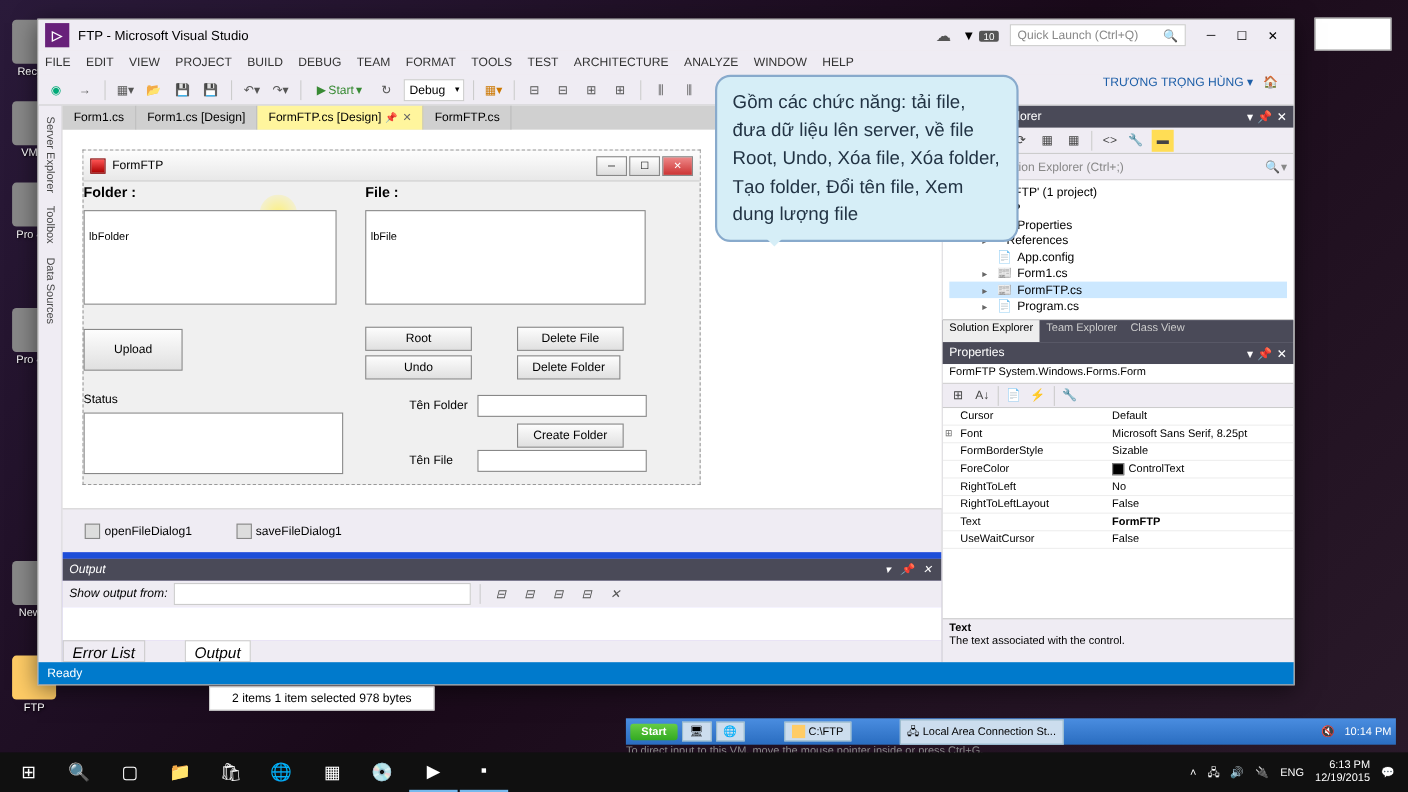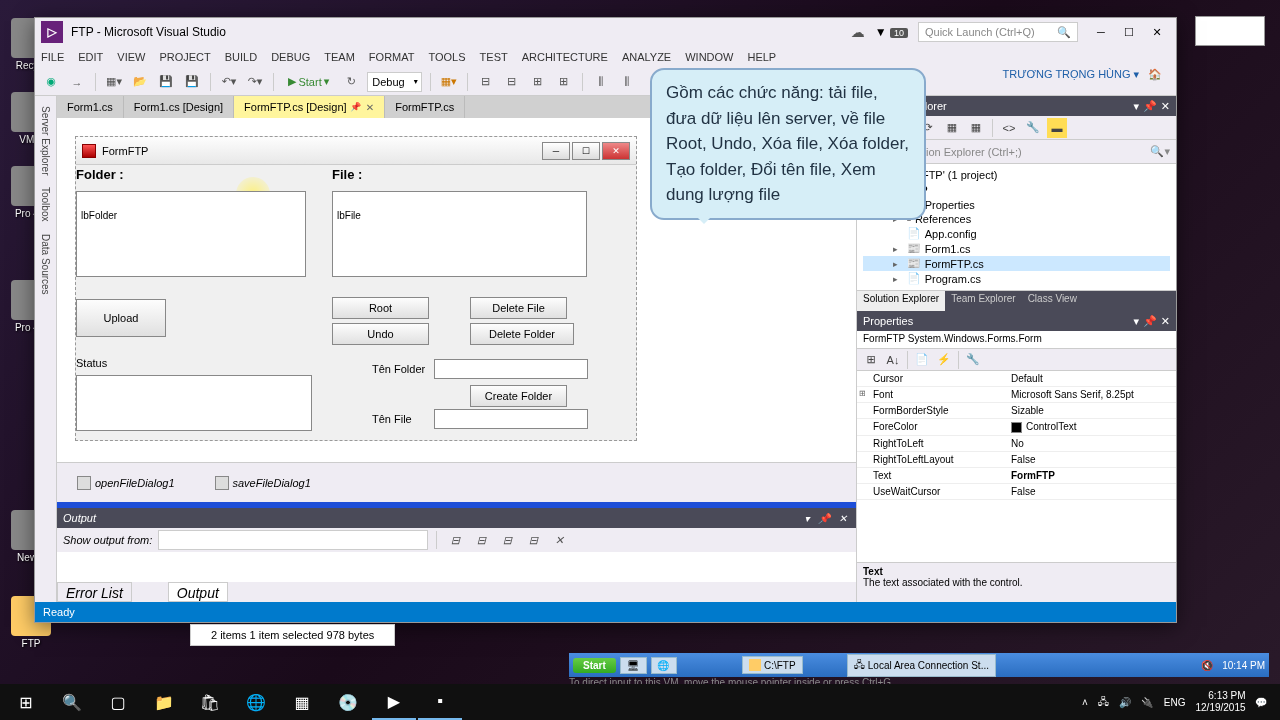--- a/index.html
+++ b/index.html
@@ -52,21 +52,21 @@
 .form-body { padding: 8px 18px; position: relative; height: calc(100% - 28px); }
 .fb-label { font-size: 13px; font-weight: bold; position: absolute; }
 .fb-listbox { position: absolute; border: 1px solid #888; background: #fff; font-size: 10px; padding: 18px 4px; }
 .fb-btn { position: absolute; border: 1px solid #888; background: linear-gradient(#fdfdfd,#e0e0e0); font-size: 11px; display: flex; align-items: center; justify-content: center; cursor: pointer; }
 .fb-sm { font-size: 11px; position: absolute; }
 .fb-input { position: absolute; border: 1px solid #888; background: #fff; height: 20px; }
 .highlight { position: absolute; width: 34px; height: 34px; border-radius: 50%; background: radial-gradient(rgba(255,240,100,0.8), rgba(255,240,100,0)); left: 160px; top: 12px; pointer-events: none; }
 .cursor { position: absolute; left: 176px; top: 28px; font-size: 16px; pointer-events: none; }
 
 .component-tray { height: 40px; border-top: 1px solid #ccc; background: #efecf3; display: flex; align-items: center; padding: 0 20px; gap: 40px; font-size: 11px; }
-.comp-item { display: flex; align-items: center; gap: 4px; font-style: italic; }
+.comp-item { display: flex; align-items: center; gap: 4px; }
 .comp-ico { width: 14px; height: 14px; border: 1px solid #888; background: #ddd; }
 
 .output-panel { border-top: 6px solid #1d4ed8; background: #c4b5fd; font-style: italic; }
 .op-header { height: 20px; background: #4a4a58; color: #fff; font-size: 11px; display: flex; align-items: center; padding: 0 6px; }
 .op-header .sp { margin-left: auto; display: flex; gap: 4px; }
 .op-header .hb { width: 14px; cursor: pointer; text-align: center; font-size: 10px; }
 .op-toolbar { height: 24px; display: flex; align-items: center; padding: 0 6px; gap: 6px; font-size: 11px; background: #efecf3; }
 .op-drop { width: 270px; height: 20px; border: 1px solid #ccc; background: #fff; }
 .op-body { height: 30px; background: #fff; }
 .op-tabs { height: 20px; background: #efecf3; display: flex; font-size: 14px; gap: 36px; }
@@ -236,21 +236,21 @@
             <div class="highlight"></div>
             <div class="cursor">↖</div>
             <div class="fb-label" style="left:0;top:2px">Folder :</div>
             <div class="fb-label" style="left:256px;top:2px">File :</div>
             <div class="fb-listbox" style="left:0;top:26px;width:230px;height:86px"><span>lbFolder</span></div>
             <div class="fb-listbox" style="left:256px;top:26px;width:255px;height:86px"><span>lbFile</span></div>
             <div class="fb-btn" style="left:0;top:134px;width:90px;height:38px">Upload</div>
             <div class="fb-btn" style="left:256px;top:132px;width:97px;height:22px">Root</div>
             <div class="fb-btn" style="left:256px;top:158px;width:97px;height:22px">Undo</div>
             <div class="fb-btn" style="left:394px;top:132px;width:97px;height:22px">Delete File</div>
-            <div class="fb-btn" style="left:394px;top:158px;width:104px;height:22px">Delete Folder</div>
+            <div class="fb-btn" style="left:394px;top:158px;width:94px;height:22px">Delete Folder</div>
             <div class="fb-sm" style="left:0;top:192px">Status</div>
             <div class="fb-listbox" style="left:0;top:210px;width:236px;height:56px"></div>
             <div class="fb-sm" style="left:296px;top:198px">Tên Folder</div>
             <div class="fb-input" style="left:358px;top:194px;width:154px"></div>
             <div class="fb-btn" style="left:394px;top:220px;width:97px;height:22px">Create Folder</div>
             <div class="fb-sm" style="left:296px;top:248px">Tên File</div>
             <div class="fb-input" style="left:358px;top:244px;width:154px"></div>
           </div>
         </div>
       </div>
@@ -402,21 +402,21 @@
 </div>
 
 <div class="callout"><span>Gồm các chức năng: tải file, đưa dữ liệu lên server, về file Root, Undo, Xóa file, Xóa folder, Tạo folder, Đổi tên file, Xem dung lượng file</span></div>
 
 <div class="inner-status"><span>2 items     1 item selected  978 bytes</span></div>
 
 <div class="inner-taskbar">
   <div class="itb-start">Start</div>
   <div class="itb-item">🖥</div>
   <div class="itb-item">🌐</div>
-  <div class="itb-item" style="margin-left:61px">
+  <div class="itb-item" style="margin-left:32px">
       <span class="itb-ico"></span>
       <span>C:\FTP</span>
     </div>
   <div class="itb-item" style="margin-left:40px">🖧 <span>Local Area Connection St...</span></div>
   <div class="itb-tray">🔇 &nbsp; 10:14 PM</div>
 </div>
 <div class="vm-hint">To direct input to this VM, move the mouse pointer inside or press Ctrl+G.</div>
 
 <div class="win10-taskbar">
   <div class="tb10-btn">⊞</div>

